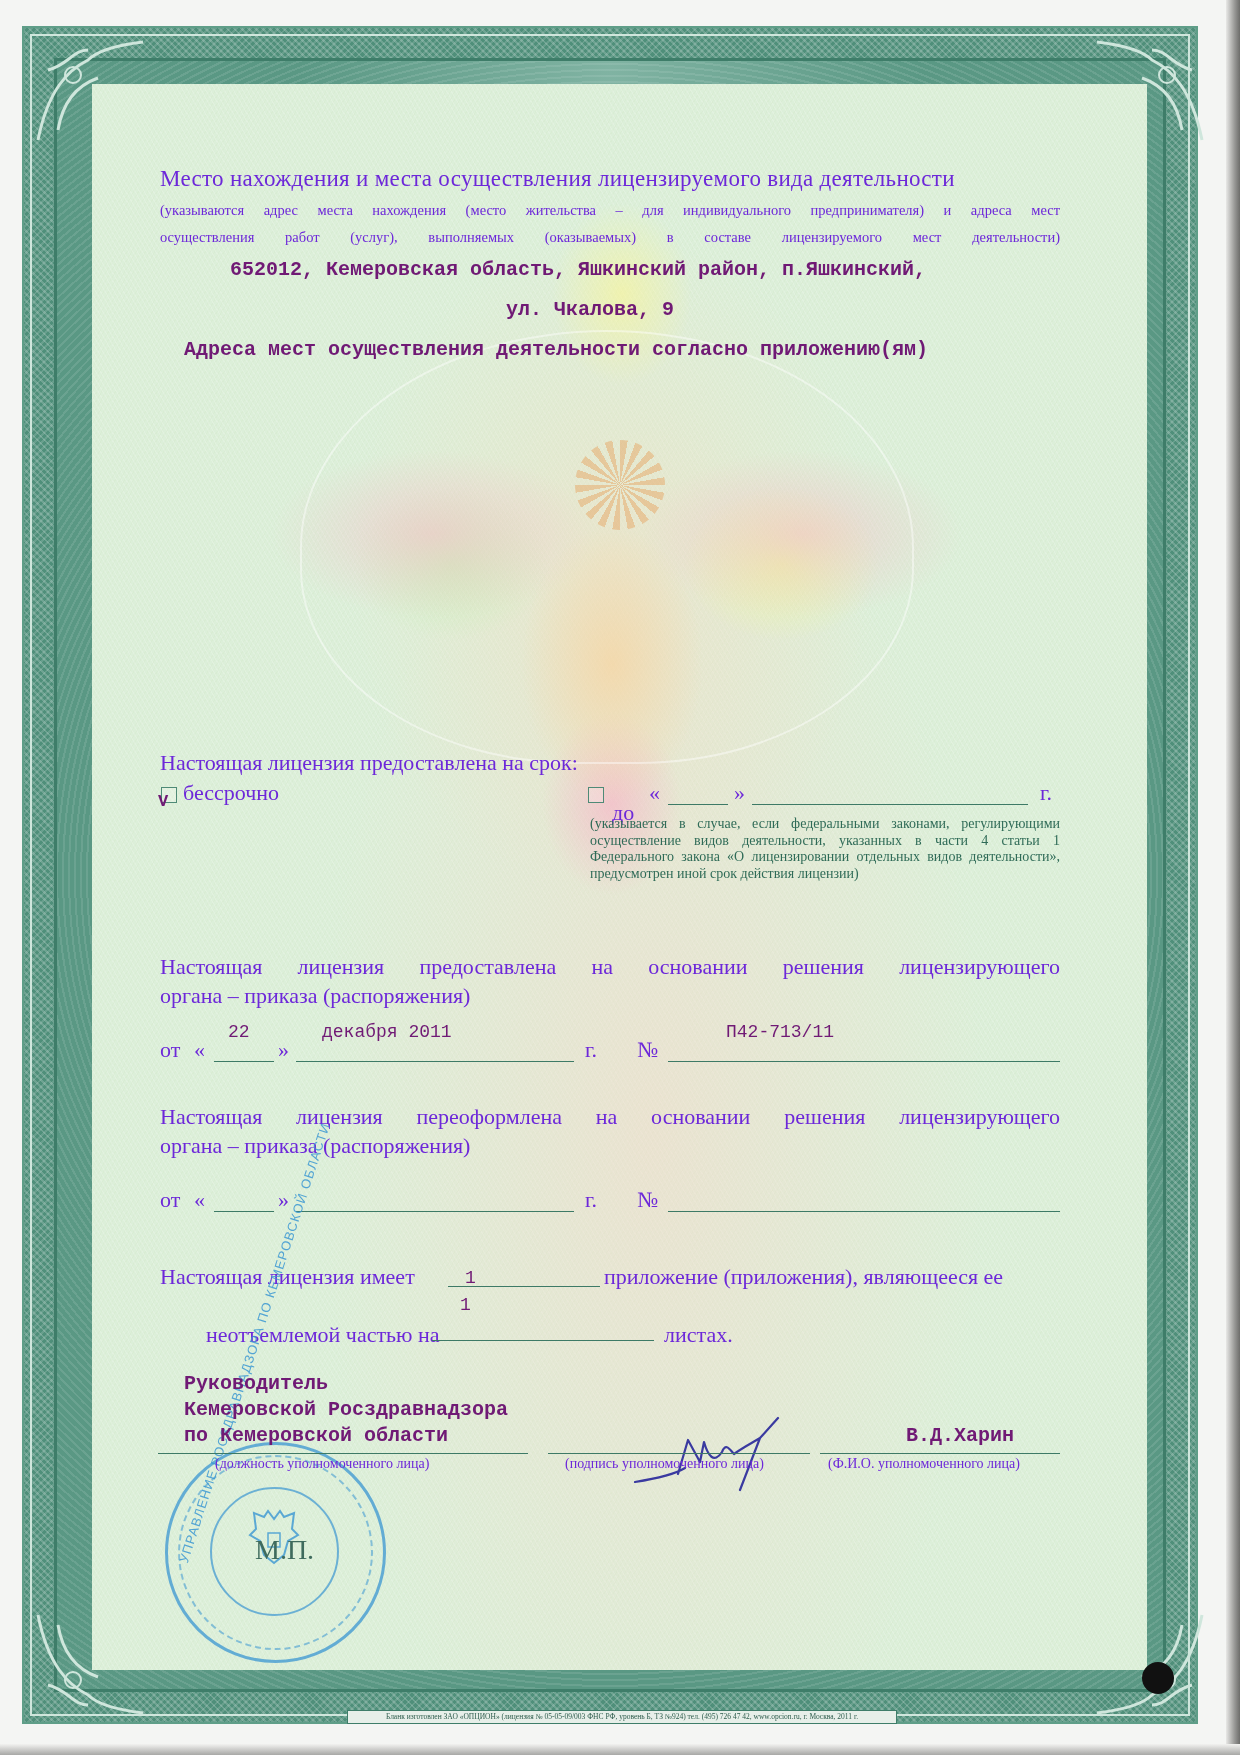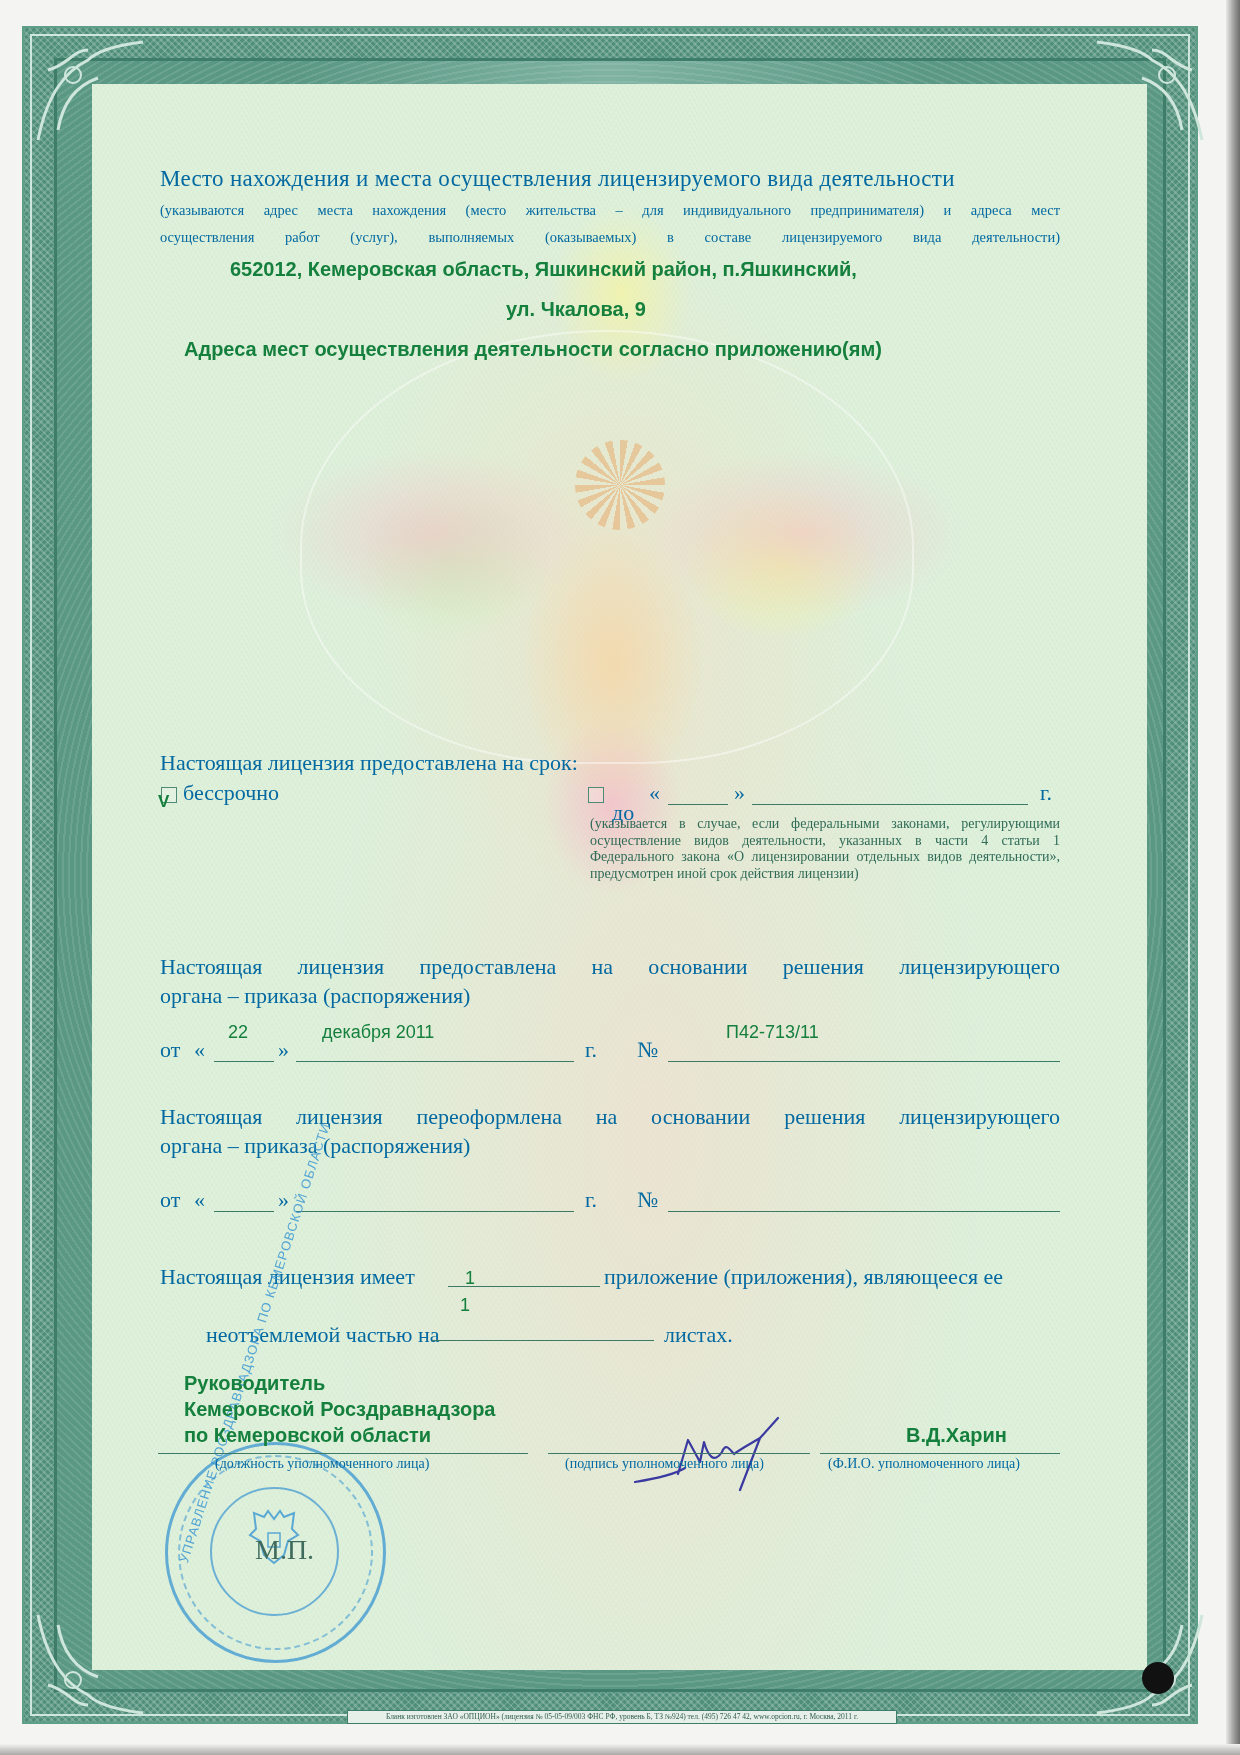--- a/index.html
+++ b/index.html
@@ -64,22 +64,22 @@
     position: absolute; left: 300px; top: 330px; width: 610px; height: 430px;
     border-radius: 50% 50% 45% 45%;
     border: 2px solid rgba(255,255,255,0.55);
     opacity: 0.8;
   }
   .star {
     position: absolute; left: 575px; top: 440px; width: 90px; height: 90px;
     background: repeating-conic-gradient(rgba(230,160,90,0.45) 0 10deg, rgba(0,0,0,0) 10deg 20deg);
     border-radius: 50%;
   }
-  .t { position: absolute; color: #0369a1; white-space: nowrap; }
-  .filled { position: absolute; color: #15803d; font-family: Liberation Sans, sans-serif; white-space: nowrap; }
+  .t { position: absolute; color: #6d28d9; white-space: nowrap; }
+  .filled { position: absolute; color: #701a75; font-family: Liberation Mono, monospace; white-space: nowrap; }
   .line { position: absolute; height: 0; border-bottom: 1px solid #3d7a66; }
   .h1 { font-size: 23px; letter-spacing: 0.3px; }
   .note { font-size: 14.5px; }
   .body { font-size: 22px; }
   .checkbox {
     position: absolute; width: 14px; height: 14px; border: 1px solid #4e8a76; background: rgba(255,255,255,0.2);
   }
   .small-note { position: absolute; color: #2f6b57; font-size: 14px; line-height: 16.5px; text-align: justify; }
   .caption { font-size: 14px; }
   .stamp {
@@ -133,21 +133,21 @@
     <path d="M10 110 C20 60 40 40 60 30 C70 20 90 15 115 12 M30 100 C35 70 50 55 70 48 M20 40 C40 35 45 20 60 20" stroke="#cfe6dc" stroke-width="3" fill="none"></path>
     <circle cx="45" cy="45" r="8" fill="none" stroke="#cfe6dc" stroke-width="2"></circle>
   </svg>
 
 <div class="field"></div>
 <div class="rosette"></div>
 <div class="star"></div>
 
 <div class="t h1" style="left:160px; top:166px;">Место нахождения и места осуществления лицензируемого вида деятельности</div>
 <div class="t note" style="left:160px; top:202px; width:900px; text-align:justify; text-align-last:justify;">(указываются адрес места нахождения  (место жительства – для индивидуального предпринимателя) и адреса  мест</div>
-<div class="t note" style="left:160px; top:229px; width:900px; text-align:justify; text-align-last:justify;">осуществления работ (услуг), выполняемых (оказываемых) в составе лицензируемого вида деятельности)</div>
+<div class="t note" style="left:160px; top:229px; width:900px; text-align:justify; text-align-last:justify;">осуществления работ (услуг), выполняемых (оказываемых) в составе лицензируемого мест деятельности)</div>
 <div class="filled" style="left:230px; top:258px; font-size:20px; font-weight:bold;">652012, Кемеровская область, Яшкинский район, п.Яшкинский,</div>
 <div class="filled" style="left:506px; top:298px; font-size:20px; font-weight:bold;">ул. Чкалова, 9</div>
 <div class="filled" style="left:184px; top:338px; font-size:20px; font-weight:bold;">Адреса мест осуществления деятельности согласно приложению(ям)</div>
 
 <div class="t body" style="left:160px; top:750px;">Настоящая лицензия предоставлена на срок:</div>
 <div class="checkbox" style="left:161px; top:787px;"></div>
 <div class="filled" style="left:158px; top:792px; font-size:17px; font-weight:bold;">V</div>
 <div class="t body" style="left:183px; top:780px;">бессрочно</div>
 
 <div class="checkbox" style="left:588px; top:787px;"></div>

